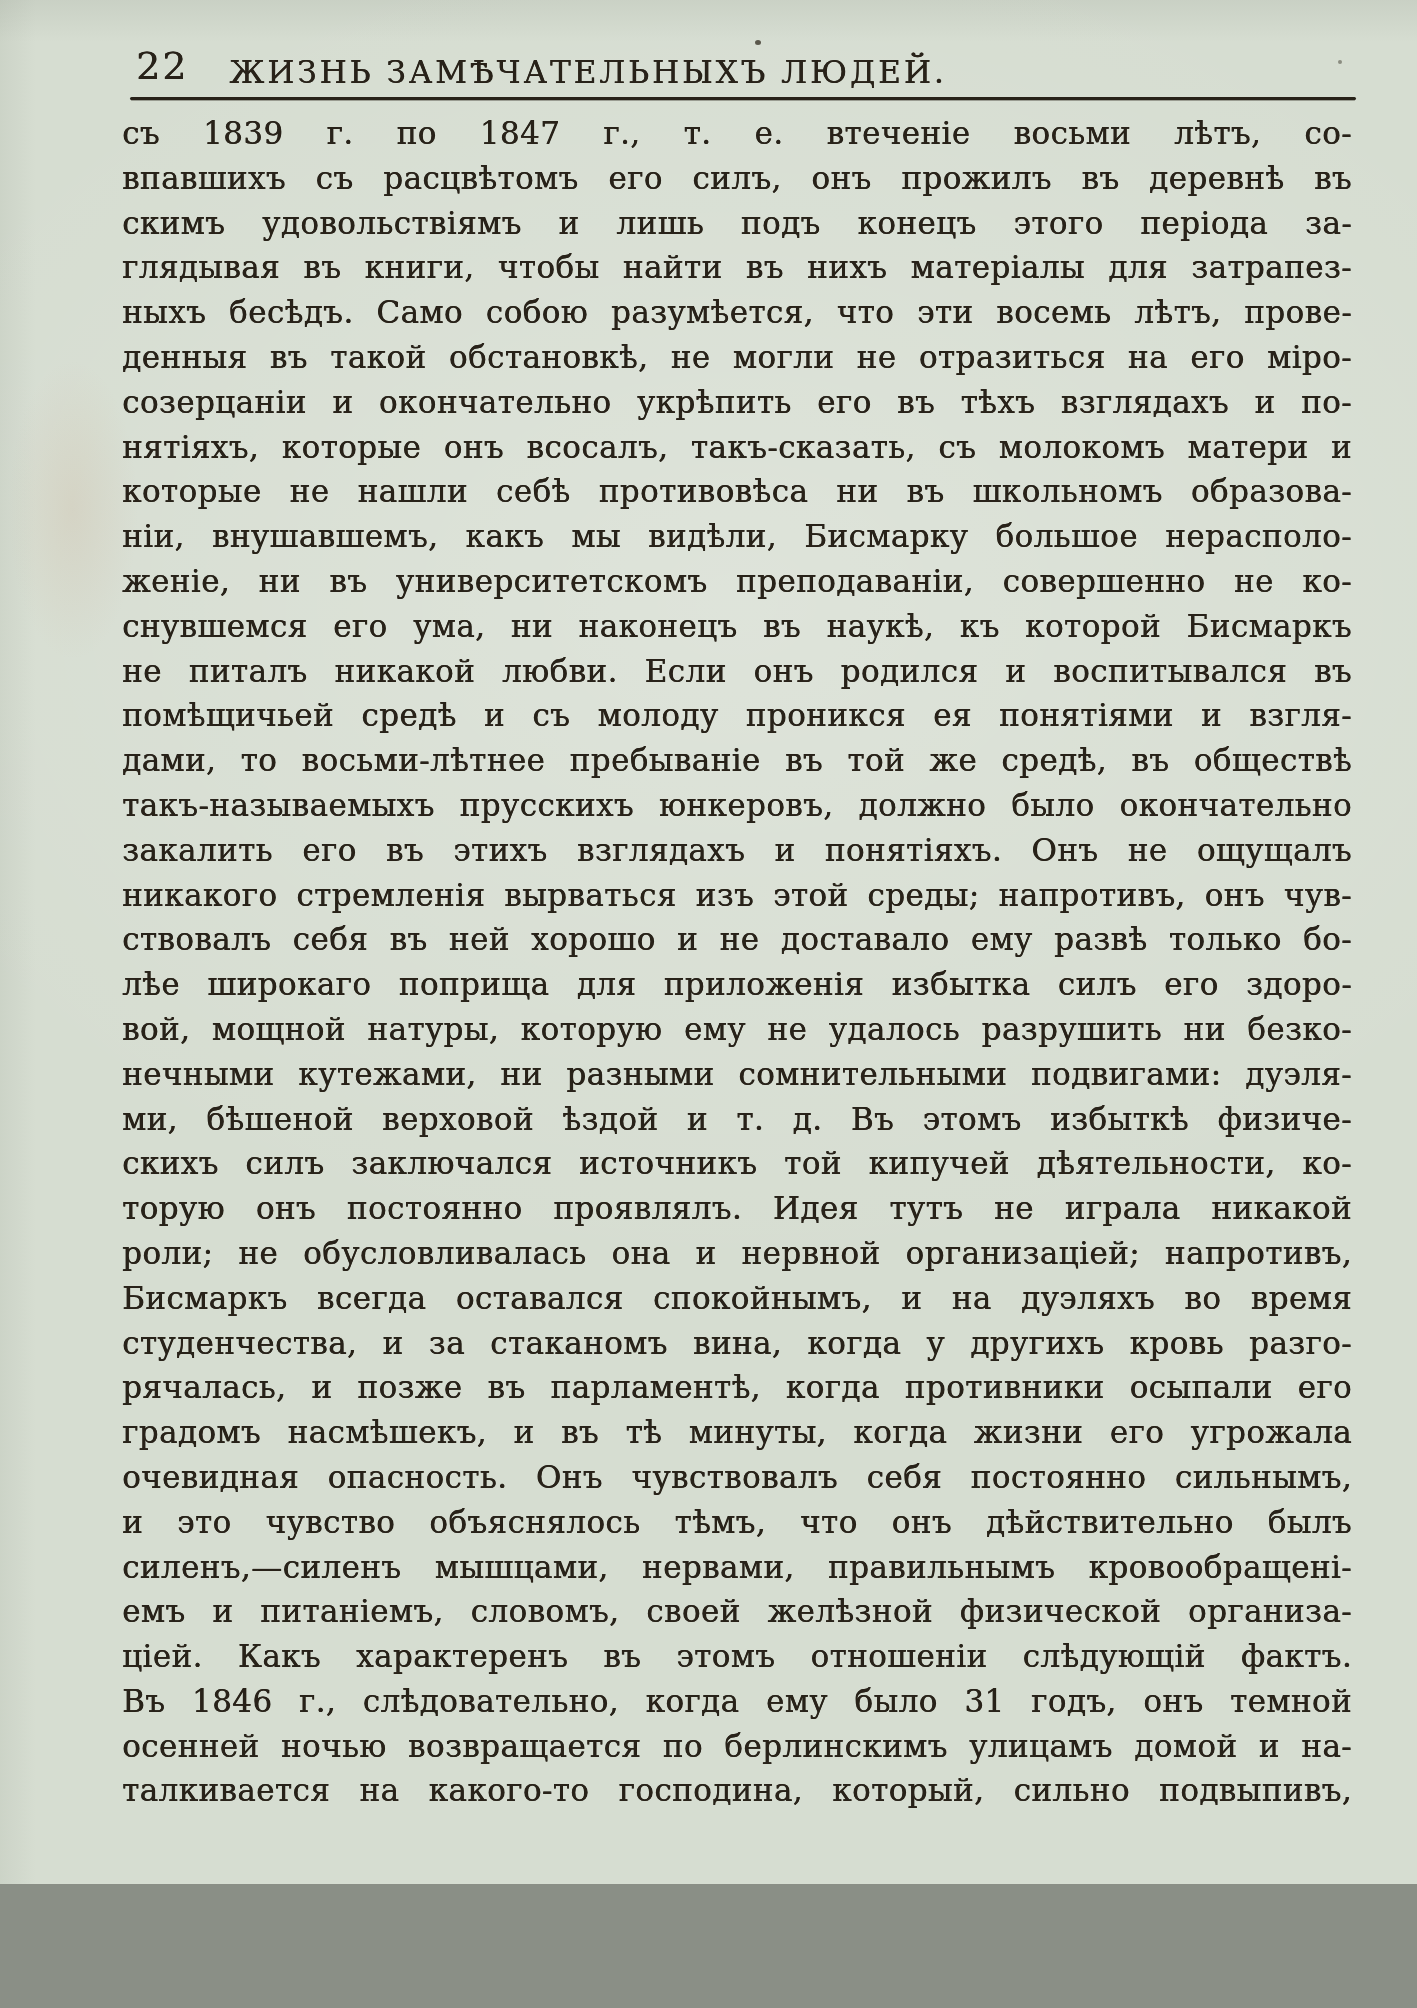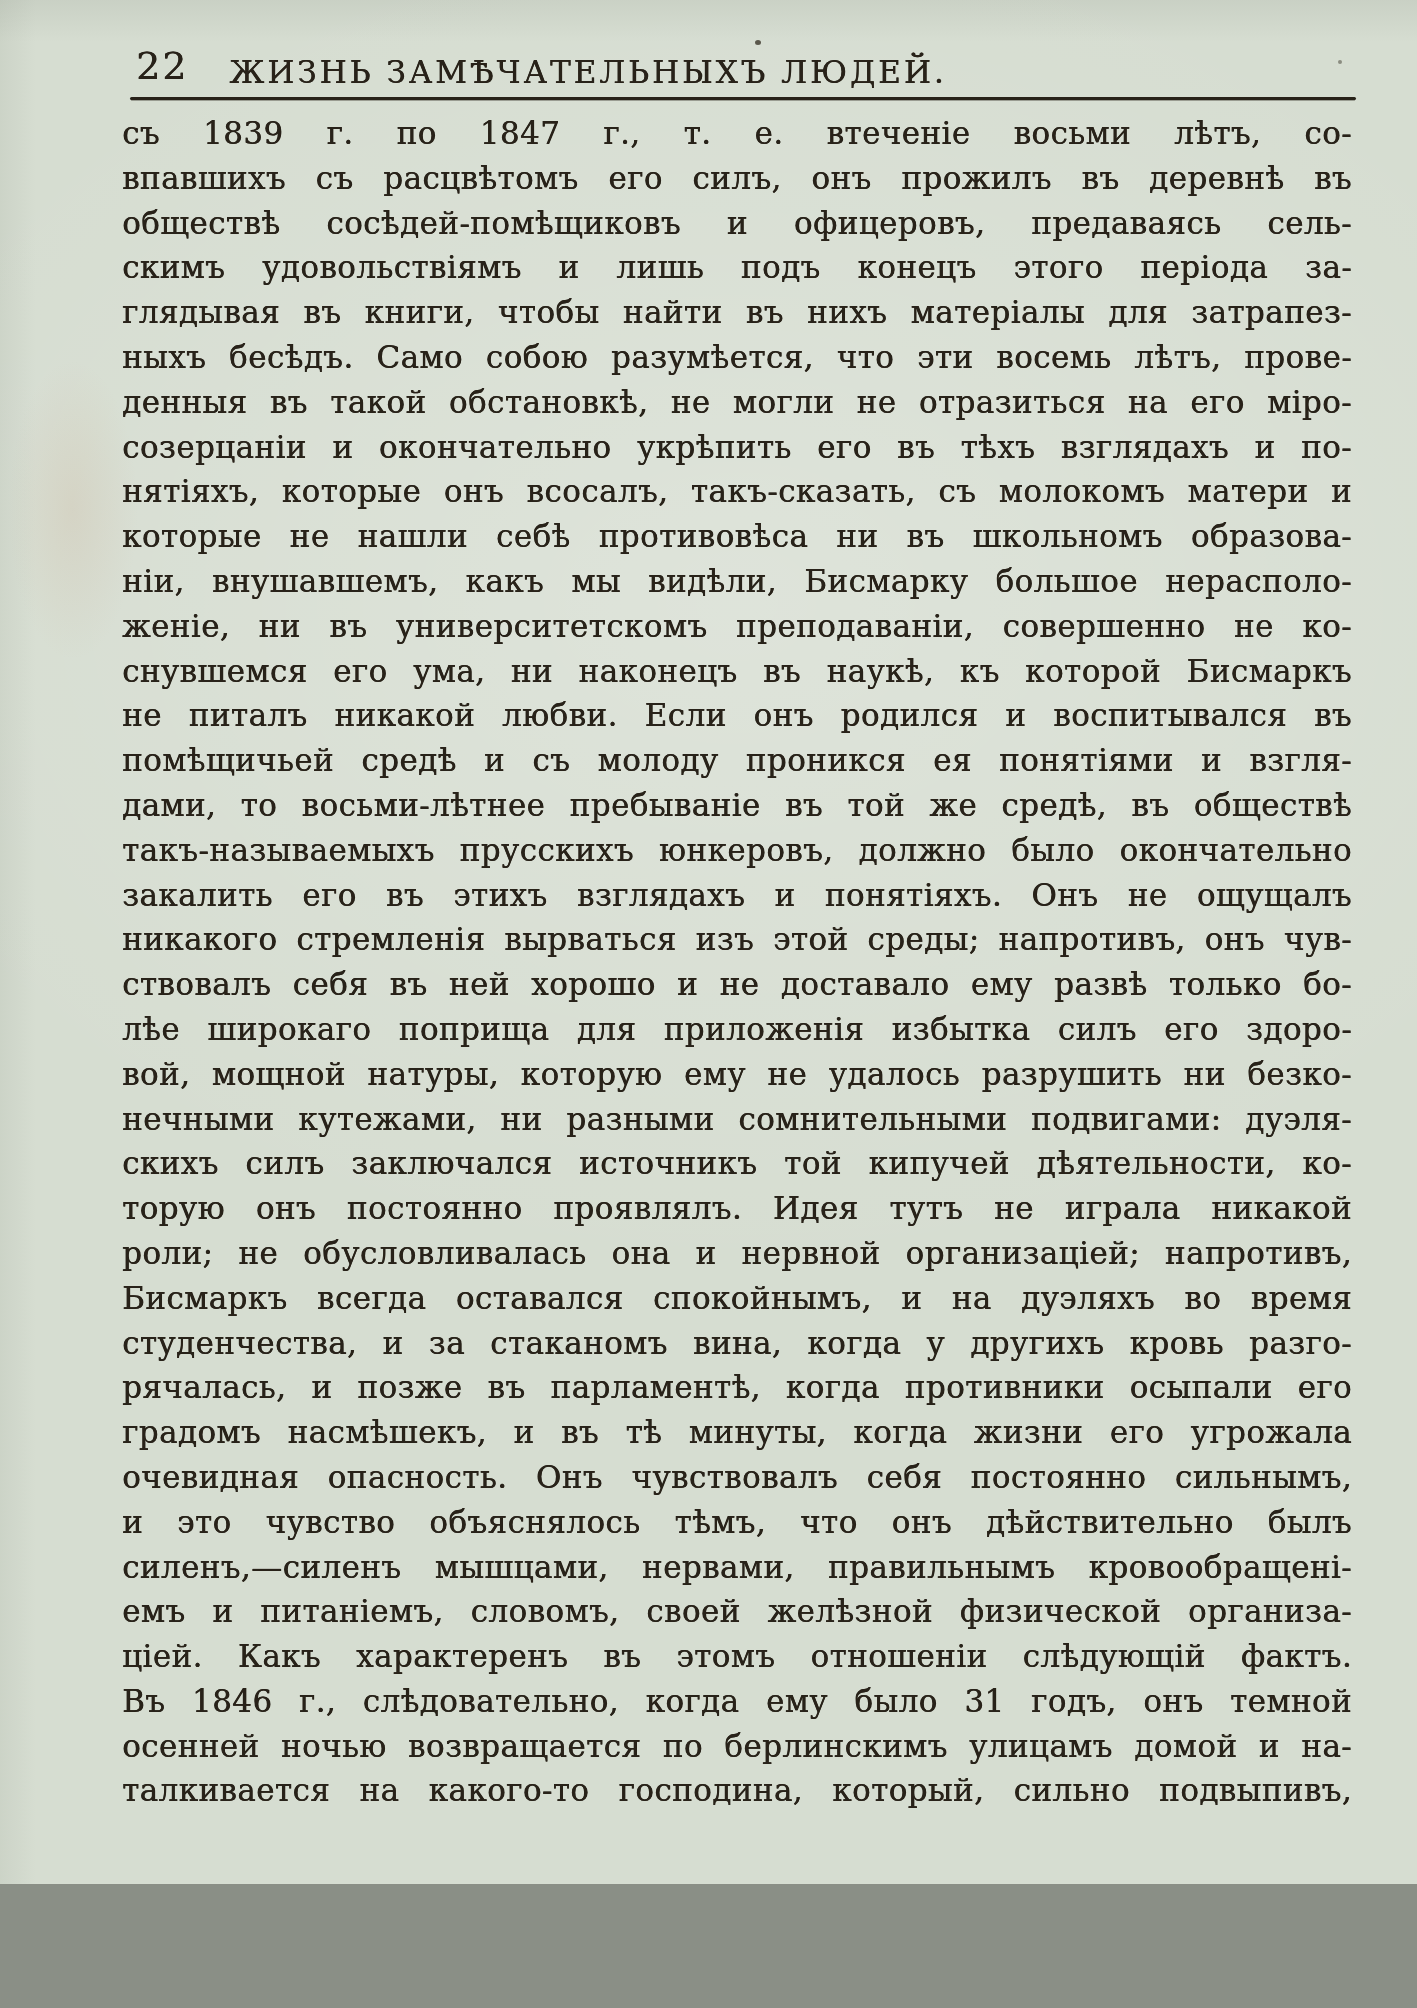--- a/index.html
+++ b/index.html
@@ -118,41 +118,41 @@
   <header>
     <span class="page-number">22</span>
     <span class="running-title">ЖИЗНЬ ЗАМѢЧАТЕЛЬНЫХЪ ЛЮДЕЙ.</span>
   </header>
 
   <div class="header-rule"></div>
 
   <main class="text-block">
     <p class="line">съ 1839 г. по 1847 г., т. е. втеченіе восьми лѣтъ, со-</p>
     <p class="line">впавшихъ съ расцвѣтомъ его силъ, онъ прожилъ въ деревнѣ въ</p>
-    <p class="line">обществѣ сосѣдей-помѣщиковъ и офицеровъ, предаваясь сель-</p>
     <p class="line">скимъ удовольствіямъ и лишь подъ конецъ этого періода за-</p>
     <p class="line">глядывая въ книги, чтобы найти въ нихъ матеріалы для затрапез-</p>
     <p class="line">ныхъ бесѣдъ. Само собою разумѣется, что эти восемь лѣтъ, прове-</p>
     <p class="line">денныя въ такой обстановкѣ, не могли не отразиться на его міро-</p>
     <p class="line">созерцаніи и окончательно укрѣпить его въ тѣхъ взглядахъ и по-</p>
     <p class="line">нятіяхъ, которые онъ всосалъ, такъ-сказать, съ молокомъ матери и</p>
     <p class="line">которые не нашли себѣ противовѣса ни въ школьномъ образова-</p>
     <p class="line">ніи, внушавшемъ, какъ мы видѣли, Бисмарку большое нерасполо-</p>
     <p class="line">женіе, ни въ университетскомъ преподаваніи, совершенно не ко-</p>
     <p class="line">снувшемся его ума, ни наконецъ въ наукѣ, къ которой Бисмаркъ</p>
     <p class="line">не питалъ никакой любви. Если онъ родился и воспитывался въ</p>
     <p class="line">помѣщичьей средѣ и съ молоду проникся ея понятіями и взгля-</p>
     <p class="line">дами, то восьми-лѣтнее пребываніе въ той же средѣ, въ обществѣ</p>
     <p class="line">такъ-называемыхъ прусскихъ юнкеровъ, должно было окончательно</p>
     <p class="line">закалить его въ этихъ взглядахъ и понятіяхъ. Онъ не ощущалъ</p>
     <p class="line">никакого стремленія вырваться изъ этой среды; напротивъ, онъ чув-</p>
     <p class="line">ствовалъ себя въ ней хорошо и не доставало ему развѣ только бо-</p>
     <p class="line">лѣе широкаго поприща для приложенія избытка силъ его здоро-</p>
     <p class="line">вой, мощной натуры, которую ему не удалось разрушить ни безко-</p>
     <p class="line">нечными кутежами, ни разными сомнительными подвигами: дуэля-</p>
+    <p class="line">ми, бѣшеной верховой ѣздой и т. д. Въ этомъ избыткѣ физиче-</p>
     <p class="line">скихъ силъ заключался источникъ той кипучей дѣятельности, ко-</p>
     <p class="line">торую онъ постоянно проявлялъ. Идея тутъ не играла никакой</p>
     <p class="line">роли; не обусловливалась она и нервной организаціей; напротивъ,</p>
     <p class="line">Бисмаркъ всегда оставался спокойнымъ, и на дуэляхъ во время</p>
     <p class="line">студенчества, и за стаканомъ вина, когда у другихъ кровь разго-</p>
     <p class="line">рячалась, и позже въ парламентѣ, когда противники осыпали его</p>
     <p class="line">градомъ насмѣшекъ, и въ тѣ минуты, когда жизни его угрожала</p>
     <p class="line">очевидная опасность. Онъ чувствовалъ себя постоянно сильнымъ,</p>
     <p class="line">и это чувство объяснялось тѣмъ, что онъ дѣйствительно былъ</p>
     <p class="line">силенъ,—силенъ мышцами, нервами, правильнымъ кровообращені-</p>

